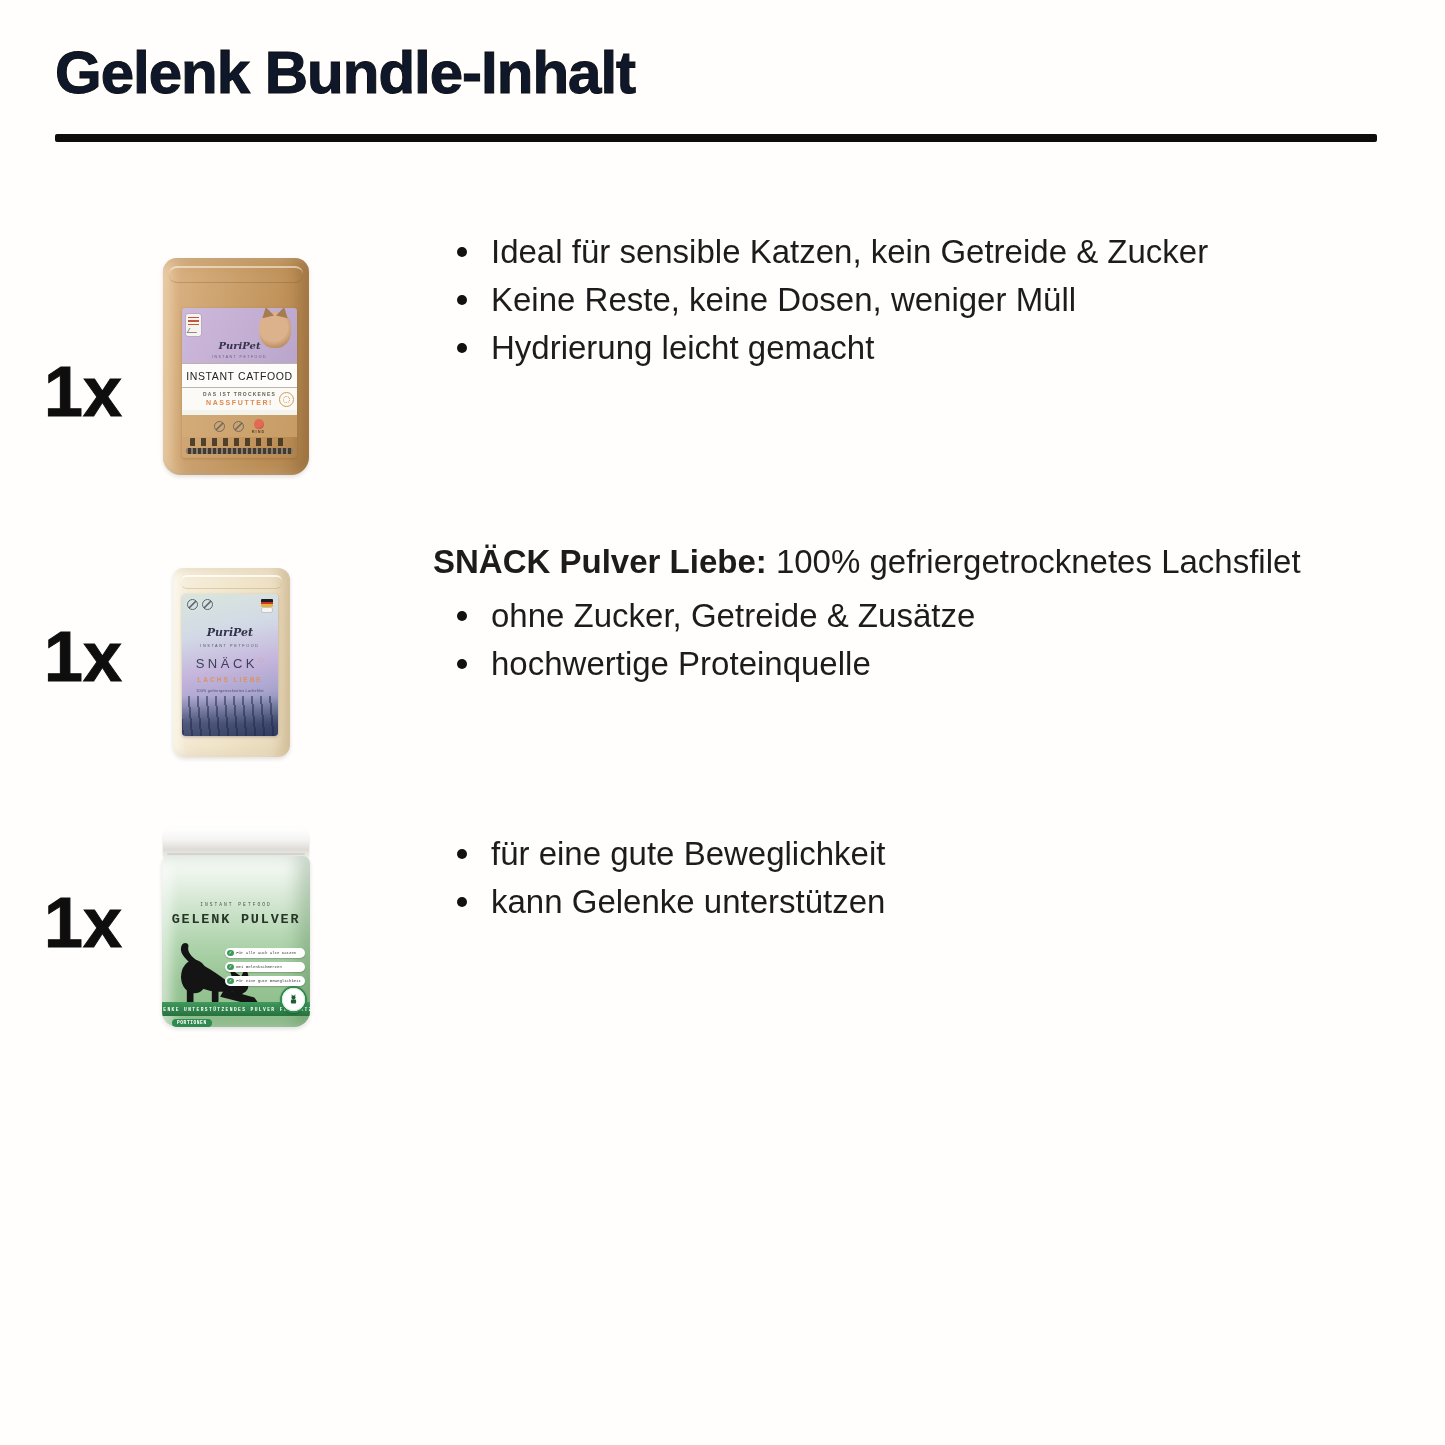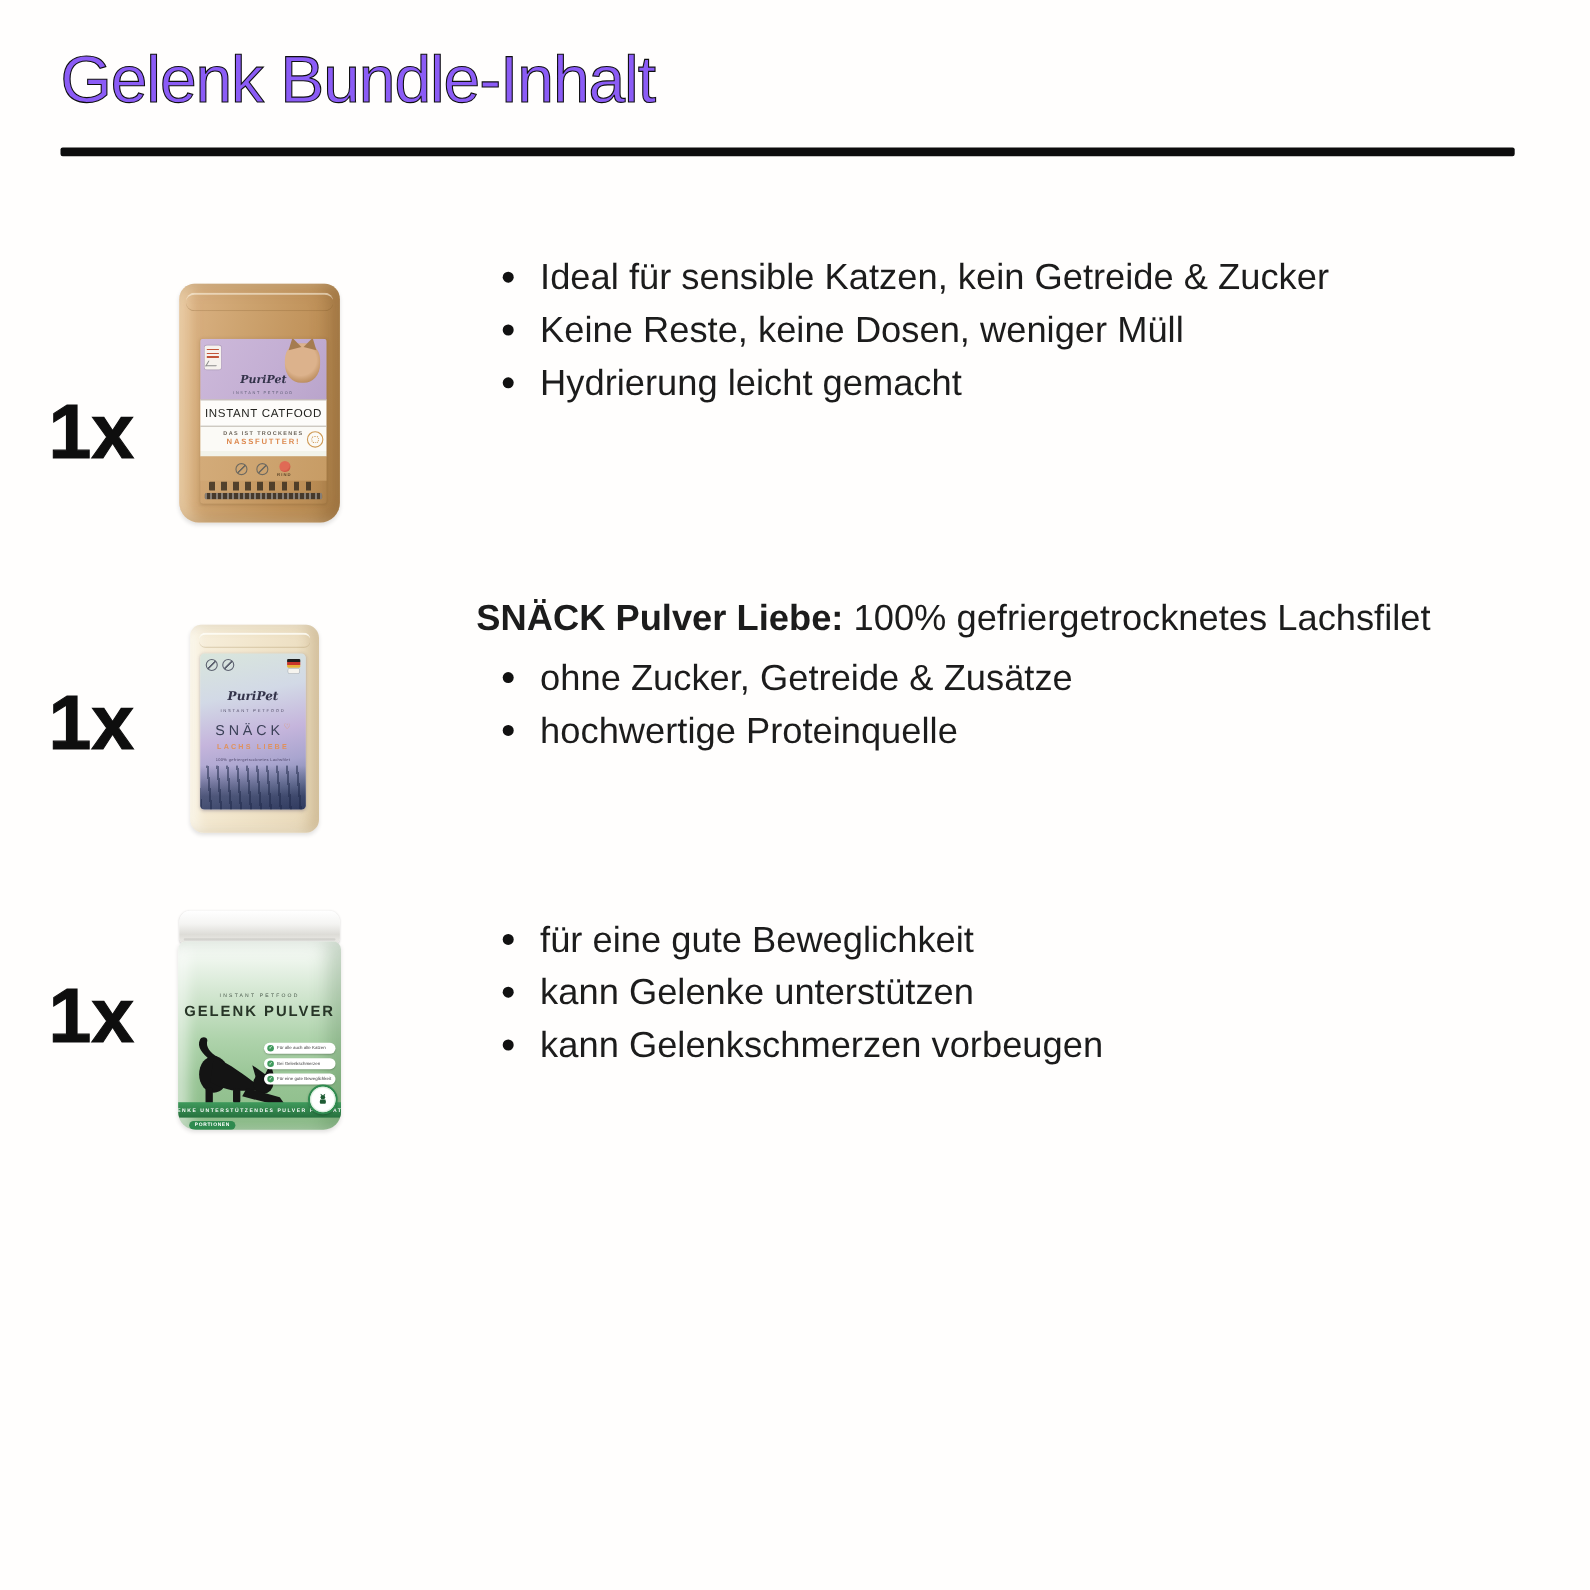--- a/index.html
+++ b/index.html
@@ -1,21 +1,21 @@
 <!DOCTYPE html>
 <html><head>
 <meta charset="utf-8">
 <style>
   html,body{margin:0;padding:0;background:#fff;}
   .canvas{position:relative;width:1445px;height:1445px;background:#fffefd;overflow:hidden;
           font-family:"Liberation Sans",sans-serif;color:#1a1a1a;}
 
   
-  .page-title{position:absolute;left:55px;top:38px;font-size:60px;font-weight:400;
-              letter-spacing:-1px;color:#8b5cf6;-webkit-text-stroke:1px #0e0e0e;}
+  .page-title{position:absolute;left:55px;top:38px;font-size:60px;font-weight:700;
+              letter-spacing:-1px;color:#0f172a;-webkit-text-stroke:1px #0e0e0e;}
   .title-rule{position:absolute;left:55px;top:134px;width:1322px;height:8px;background:#0d0d0d;border-radius:2px;}
 
   
   .qty{position:absolute;left:44px;font-size:70px;font-weight:700;color:#0e0e0e;
        -webkit-text-stroke:1px #0e0e0e;line-height:1;}
   .qty1{top:357px}.qty2{top:622px}.qty3{top:888px}
 
   .txt{position:absolute;left:433px;font-size:33px;line-height:48px;color:#1c1c1c;}
   .txt1{top:222px;width:860px}.txt2{top:538px;width:990px}.txt3{top:824px;width:960px}
   .txt p{margin:0;}
@@ -106,21 +106,21 @@
 
   
   .tub{position:absolute;left:162px;top:828px;width:148px;height:199px;}
   .t-lid{position:absolute;top:0;left:1px;right:1px;height:30px;border-radius:10px 10px 5px 5px;
           background:linear-gradient(180deg,#ffffff 0%,#f4f4f2 40%,#dddcd7 72%,#efeeea 100%);
           box-shadow:0 1px 2px rgba(0,0,0,.18);}
   .t-lid::after{content:'';position:absolute;left:4px;right:4px;bottom:3px;height:2px;
           background:rgba(0,0,0,.08);border-radius:2px;}
   .t-body{position:absolute;top:28px;left:0;right:0;bottom:0;border-radius:7px 7px 16px 16px;overflow:hidden;
           background:linear-gradient(180deg,#fcfefc 0%,#eff6ee 9%,#d2e6d0 28%,#aed3ab 52%,#97c494 74%,#8bbc88 100%);
-          box-shadow:inset -12px 0 16px rgba(55,105,55,.25),inset 9px 0 12px rgba(255,255,255,.55),0 2px 4px rgba(0,0,0,.12);}
+          box-shadow:inset -12px 0 16px rgba(55,105,55,.25),inset 9px 0 12px rgba(255,255,255,.55),0 2px 4px rgba(0,0,0,.12);font-family:Liberation Mono, monospace;}
   .t-sub{position:absolute;left:0;right:0;top:46px;text-align:center;font-size:4.6px;
           letter-spacing:2px;color:#4a5a4c;}
   .t-name{position:absolute;left:0;right:0;top:56px;text-align:center;font-size:13.5px;font-weight:700;
           letter-spacing:1.8px;color:#273527;}
   .t-cat{position:absolute;left:4px;top:80px;width:100px;height:78px;}
   .t-pills{position:absolute;right:5px;top:92px;display:flex;flex-direction:column;gap:4.5px;}
   .t-pill{display:flex;align-items:center;gap:2.5px;background:#fff;border-radius:6px;
           padding:1.5px 4px 1.5px 2.5px;box-shadow:0 1px 1.5px rgba(0,0,0,.2);}
   .t-check{width:6.5px;height:6.5px;border-radius:50%;background:#3f9a5c;color:#fff;font-size:4.5px;
           line-height:6.5px;text-align:center;flex:0 0 auto;}
@@ -262,17 +262,16 @@
           </g>
         </svg>
       </div>
     </div>
   </div>
 
   <div class="txt txt3">
     <ul>
       <li>für eine gute Beweglichkeit</li>
       <li>kann Gelenke unterstützen</li>
-      <li>kann Gelenkschmerzen vorbeugen</li>
     </ul>
   </div>
 
 </div>
 
 </body></html>

